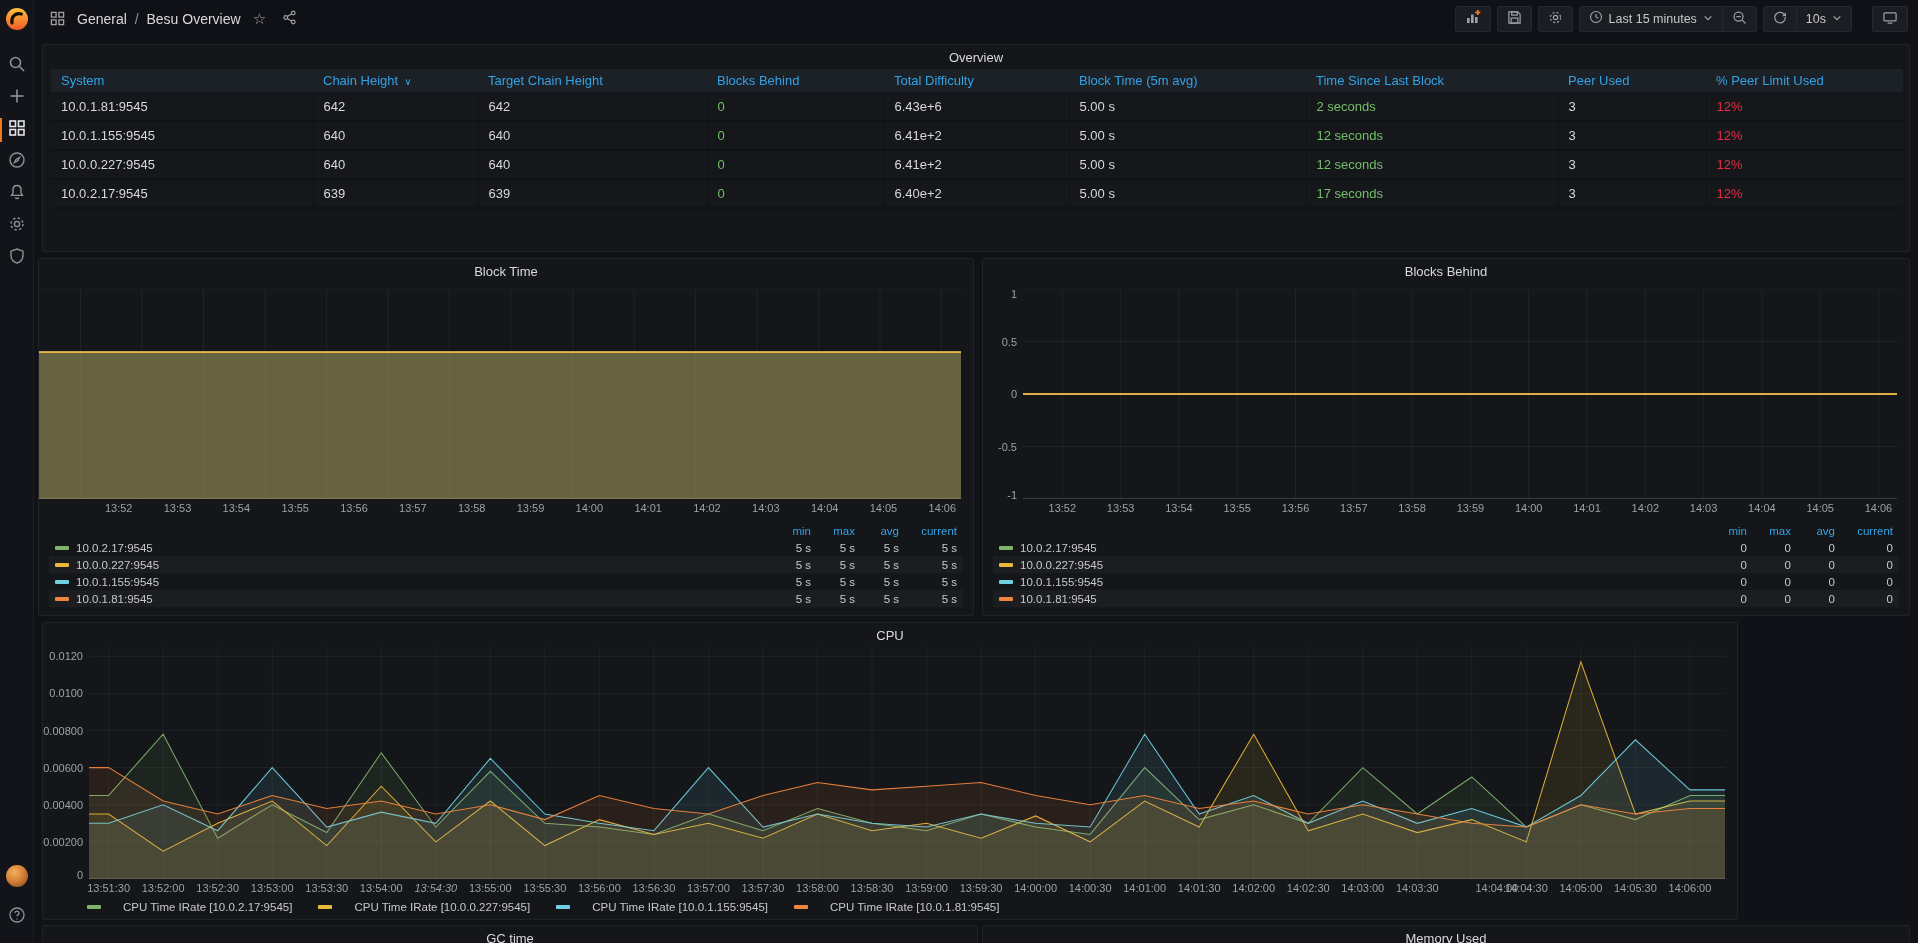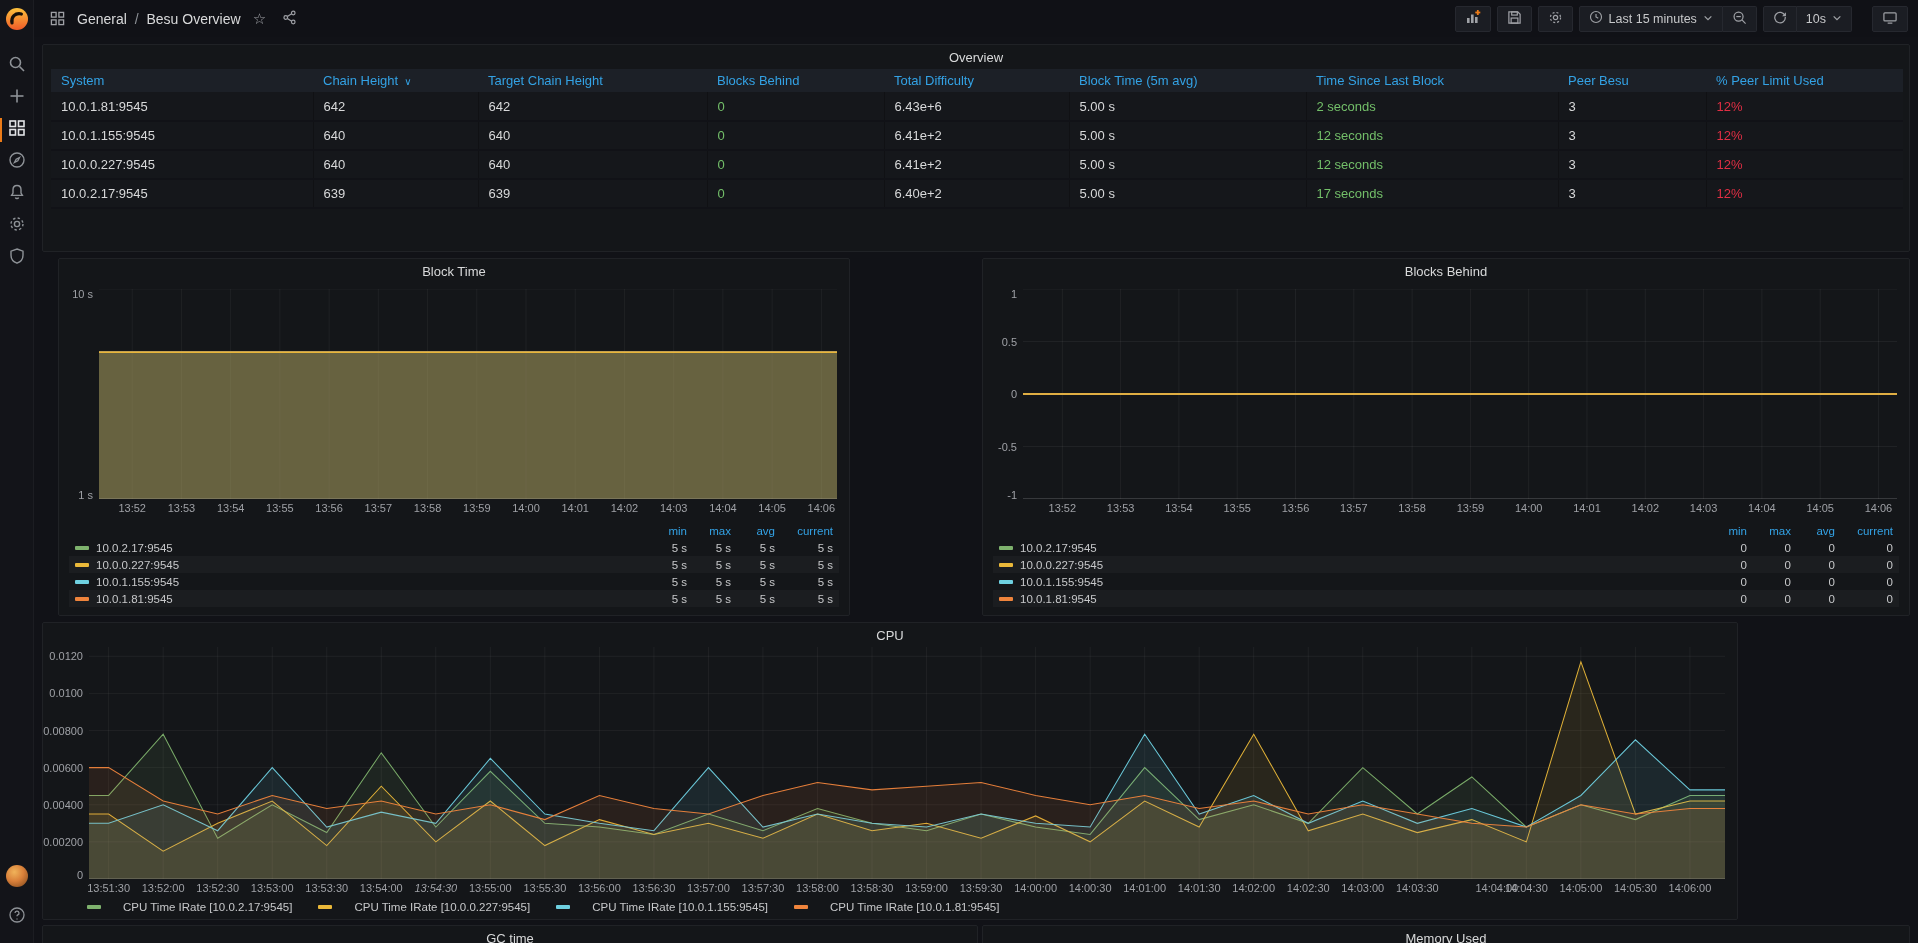--- a/index.html
+++ b/index.html
@@ -43,21 +43,21 @@
   .group .nav-btn:last-child { border-left:none; border-top-left-radius:0; border-bottom-left-radius:0; }
 
   
   .dash { position:relative; flex:1; overflow:hidden; background:#111217; }
   .panel { position:absolute; background:#141619; border:1px solid #202226; border-radius:2px; }
   .panel-title { height:24px; display:flex; align-items:center; justify-content:center;
                  font-size:13px; font-weight:500; color:#d8d9da; cursor:pointer; }
 
   
   .p-overview      { left:8px;   top:7px;   width:1868px; height:208px; }
-  .p-blocktime     { left:24px;   top:221px; width:792px;  height:358px; }
+  .p-blocktime     { left:4px;   top:221px; width:936px;  height:358px; }
   .p-blocksbehind  { left:948px; top:221px; width:928px;  height:358px; }
   .p-cpu           { left:8px;   top:585px; width:1696px; height:298px; }
   .p-gc            { left:8px;   top:888px; width:936px;  height:60px;  }
   .p-mem           { left:948px; top:888px; width:928px;  height:60px;  }
 
   
   .ov-table { width:1852px; margin:0 8px; border-collapse:collapse; table-layout:fixed; font-size:13px; }
   .ov-table th { background:#1c2027; color:#33a2e5; text-align:left; font-weight:500;
                  height:23px; padding:0 0 0 10px; cursor:pointer; white-space:nowrap; }
   .ov-table td { height:29px; padding:0 0 0 10px; background:#15171b;
@@ -316,21 +316,21 @@
           </colgroup>
           <thead>
               <tr id="ov-head">
                 <th>System</th>
                 <th>Chain Height<span class="sort-caret">∨</span></th>
                 <th>Target Chain Height</th>
                 <th>Blocks Behind</th>
                 <th>Total Difficulty</th>
                 <th>Block Time (5m avg)</th>
                 <th>Time Since Last Block</th>
-                <th>Peer Besu</th>
+                <th>Peer Used</th>
                 <th>% Peer Limit Used</th>
               </tr>
             </thead>
           <tbody id="ov-body">
               <tr>
                 <td>10.0.1.81:9545</td>
                 <td>642</td>
                 <td>642</td>
                 <td class="c-green">0</td>
                 <td>6.43e+6</td>
@@ -373,24 +373,20 @@
                 <td class="c-red">12%</td>
               </tr>
             </tbody>
         </table>
       </section>
 
       <section class="panel p-blocktime">
         <div class="panel-title">Block Time</div>
         <div style="height:6px"></div>
         <div class="graph-row">
-          <div class="yaxis" id="bt-yaxis" style="width:40px;height:210px">
-              <div class="ytick" style="top: 5px;">10 s</div>
-              <div class="ytick" style="top: 206px;">1 s</div>
-            </div>
           <div class="plot" id="bt-plot" style="height:210px">
               <svg viewBox="0 0 882 210" width="100%" height="100%" class="chart" preserveAspectRatio="none">
                 <line x1="39.69" y1="0" x2="39.69" y2="210" stroke="rgba(255,255,255,0.055)" stroke-width="1"></line>
                 <line x1="98.51939999999999" y1="0" x2="98.51939999999999" y2="210" stroke="rgba(255,255,255,0.055)" stroke-width="1"></line>
                 <line x1="157.3488" y1="0" x2="157.3488" y2="210" stroke="rgba(255,255,255,0.055)" stroke-width="1"></line>
                 <line x1="216.17819999999998" y1="0" x2="216.17819999999998" y2="210" stroke="rgba(255,255,255,0.055)" stroke-width="1"></line>
                 <line x1="275.00759999999997" y1="0" x2="275.00759999999997" y2="210" stroke="rgba(255,255,255,0.055)" stroke-width="1"></line>
                 <line x1="333.83699999999993" y1="0" x2="333.83699999999993" y2="210" stroke="rgba(255,255,255,0.055)" stroke-width="1"></line>
                 <line x1="392.6664" y1="0" x2="392.6664" y2="210" stroke="rgba(255,255,255,0.055)" stroke-width="1"></line>
                 <line x1="451.49580000000003" y1="0" x2="451.49580000000003" y2="210" stroke="rgba(255,255,255,0.055)" stroke-width="1"></line>

